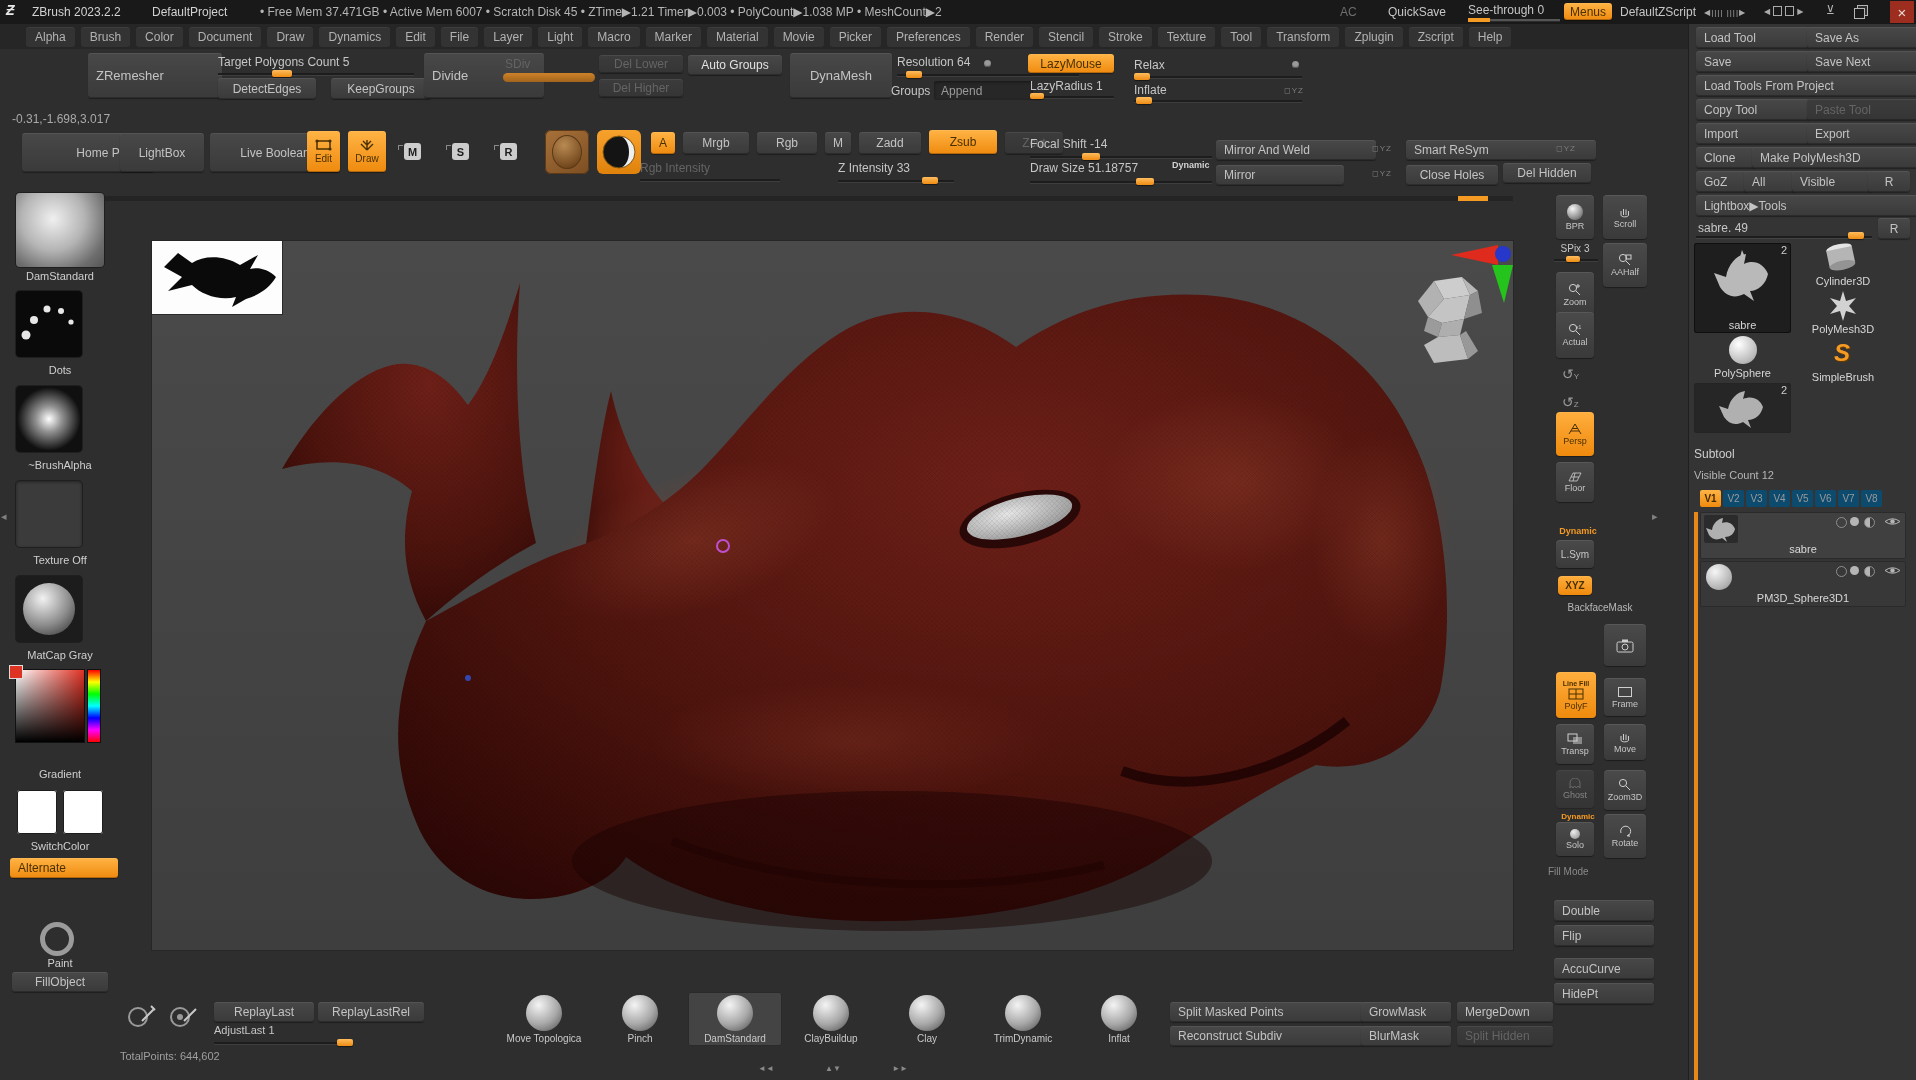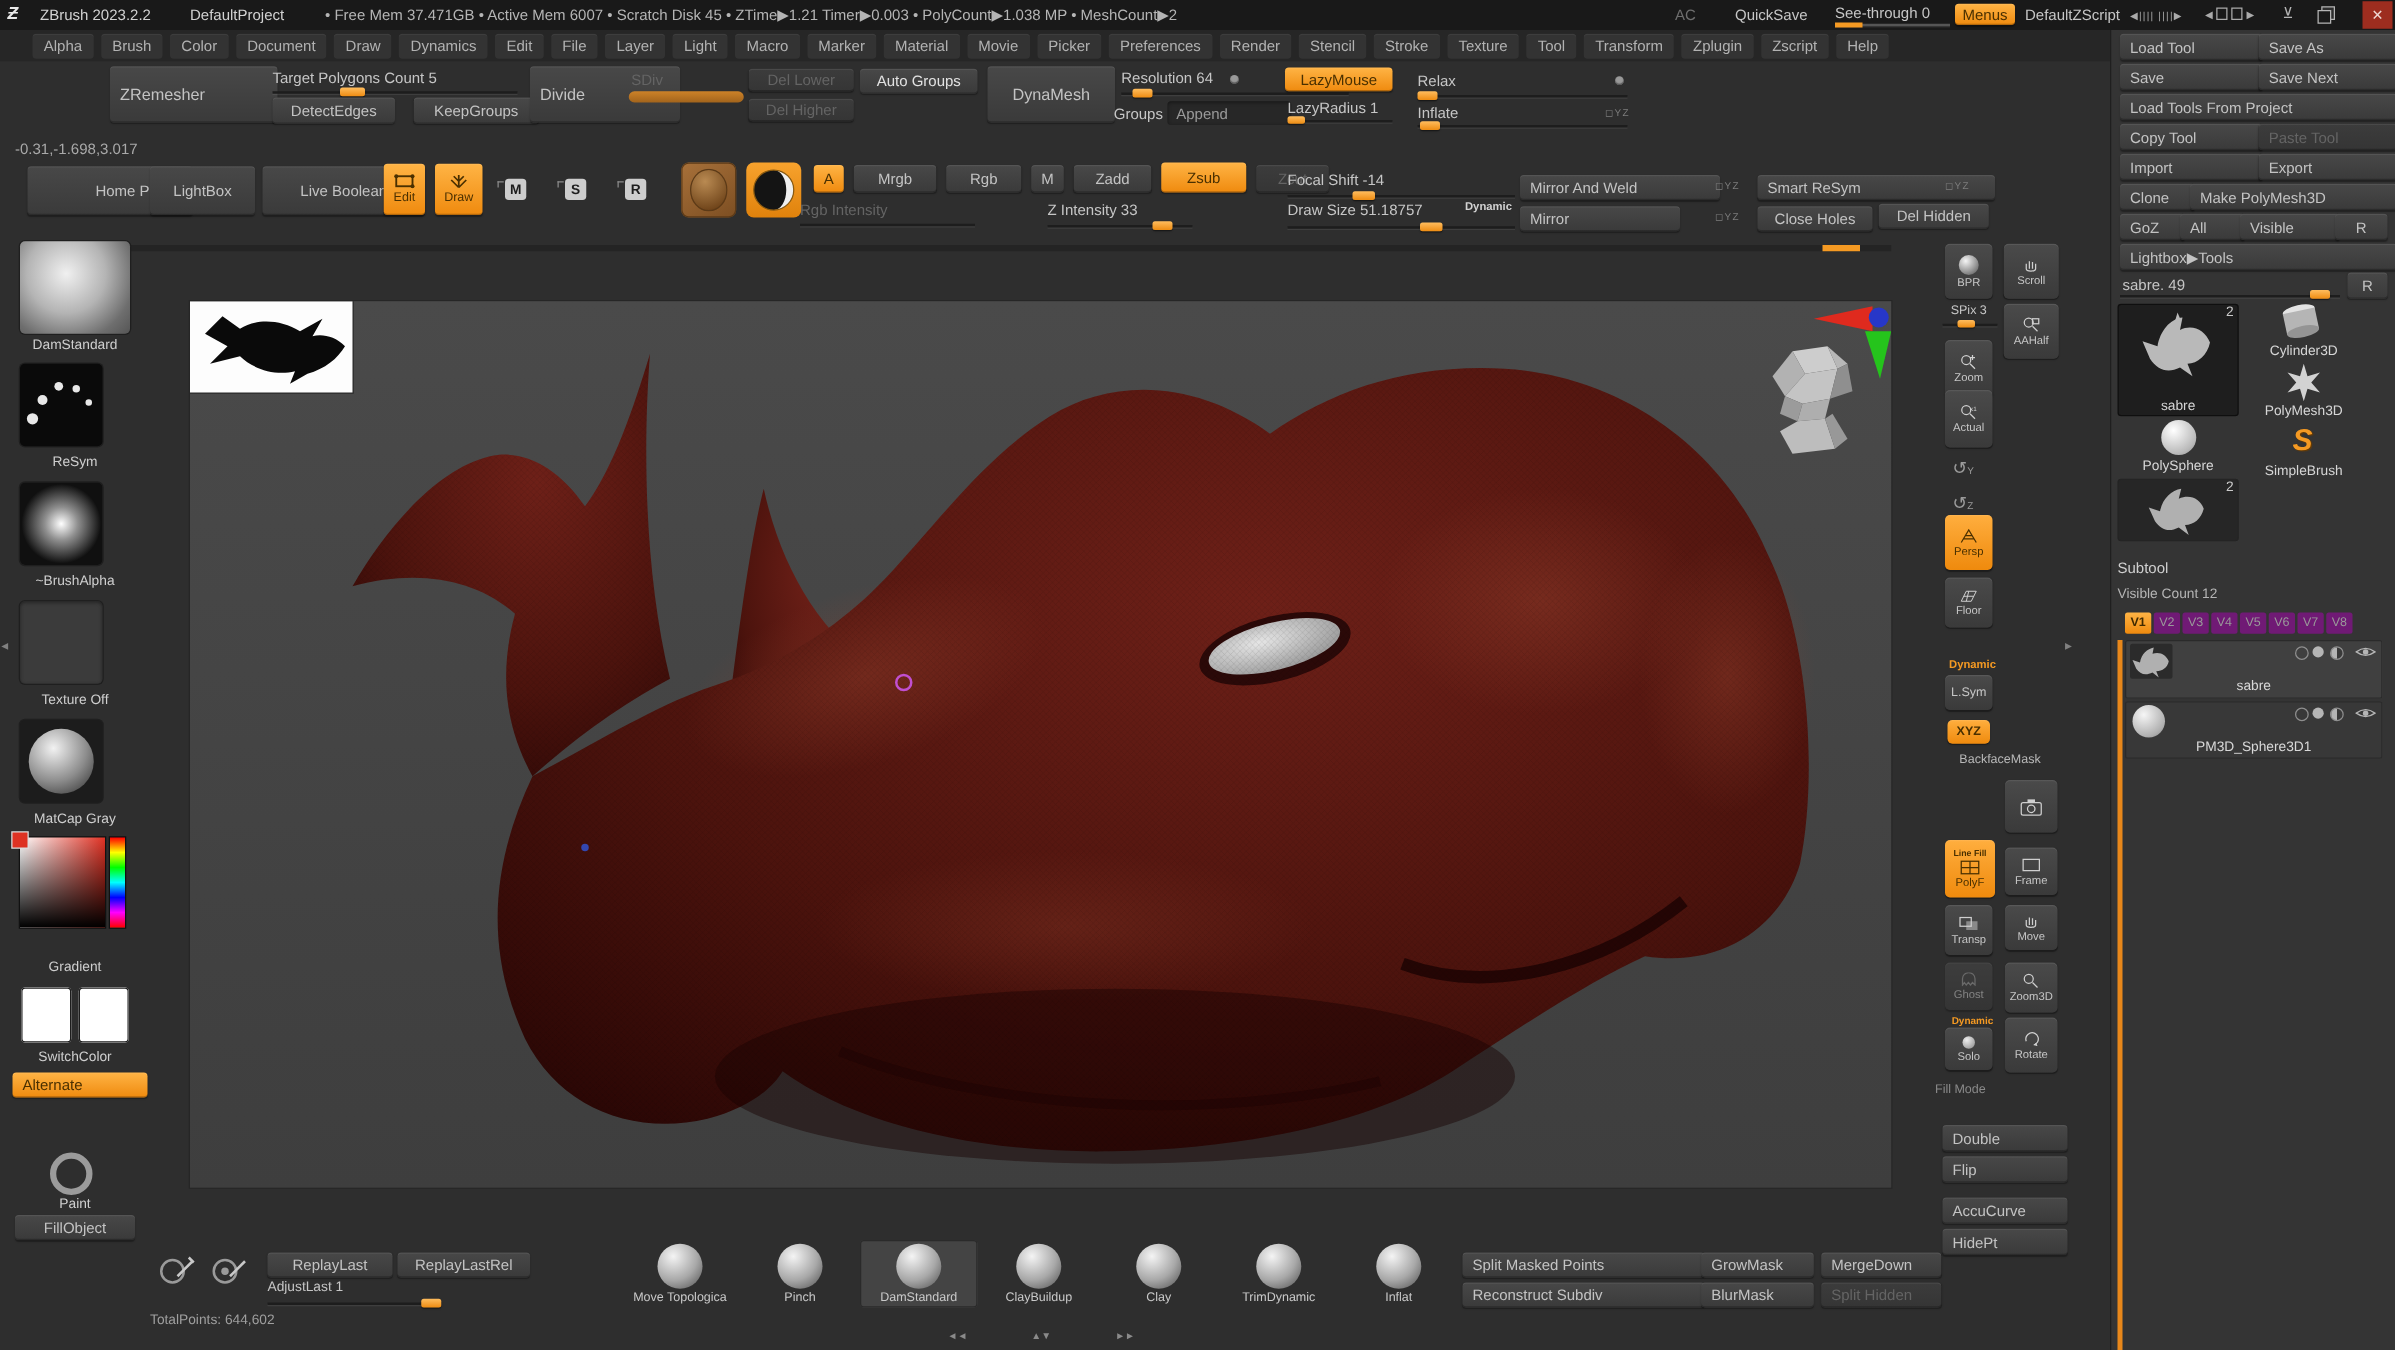--- a/index.html
+++ b/index.html
@@ -31,21 +31,21 @@
   .tile{position:absolute;width:17px;height:17px;background:#cdcdcd;color:#1d1d1d;border-radius:3px;
         font-size:11px;font-weight:bold;display:flex;align-items:center;justify-content:center;}
   .tile::before{content:"";position:absolute;left:-6px;top:2px;width:4px;height:4px;
         border-left:1px solid #8a8a8a;border-top:1px solid #8a8a8a;}
   .thumb-label{position:absolute;width:120px;left:0;text-align:center;font-size:11px;color:#cfcfcf;white-space:nowrap;}
   .mini{font-size:8px;color:#7d7d7d;letter-spacing:1px;position:absolute;}
   .cell{position:absolute;background:#2c2c2c;border-radius:3px;box-shadow:inset 0 0 0 1px #242424;
         display:flex;flex-direction:column;align-items:center;justify-content:flex-end;overflow:hidden;}
   .cell .nm{font-size:11px;color:#d6d6d6;padding-bottom:2px;white-space:nowrap;}
   .badge{position:absolute;top:1px;right:4px;font-size:11px;color:#cccccc;}
-  .vtab{position:absolute;height:17px;width:21px;border-radius:2px;background:#701a75;color:#9a9a9a;
+  .vtab{position:absolute;height:17px;width:21px;border-radius:2px;background:#0c4a6e;color:#9a9a9a;
         font-size:10px;display:flex;align-items:center;justify-content:center;}
   .vtab.on{background:linear-gradient(#ffb445,#ef8a0e);color:#402a00;font-weight:bold;}
   .strow{position:absolute;left:1700px;width:206px;border-radius:2px;box-shadow:inset 0 0 0 1px #2a2a2a;}
   .stname{position:absolute;width:206px;text-align:center;font-size:11px;color:#d8d8d8;}
   .eyeic{position:absolute;}
   .cirico{position:absolute;width:9px;height:9px;border-radius:50%;}
   .winsq{position:absolute;width:9px;height:9px;border:1px solid #b5b5b5;
          box-shadow:3px -3px 0 -1px #2e2e2e,3px -3px 0 0 #b5b5b5;}
   .bcell{position:absolute;width:94px;height:54px;}
   .bcell .sph{position:absolute;left:50%;margin-left:-18px;top:3px;width:36px;height:36px;border-radius:50%;
@@ -213,21 +213,21 @@
 <div class="thumb-label" style="top:270px;">DamStandard</div>
 <div class="abs" style="left:16px;top:291px;width:66px;height:66px;border-radius:4px;background:#0a0a0a;box-shadow:0 0 0 1px #1f1f1f;">
   <svg width="66" height="66">
       <circle cx="10" cy="44" r="4.5" fill="#e8e8e8"></circle>
       <circle cx="18" cy="29" r="4" fill="#e8e8e8"></circle>
       <circle cx="31" cy="18" r="3.5" fill="#e8e8e8"></circle>
       <circle cx="45" cy="20" r="3" fill="#e8e8e8"></circle>
       <circle cx="55" cy="31" r="2.6" fill="#e8e8e8"></circle>
     </svg>
 </div>
-<div class="thumb-label" style="top:364px;">ReSym</div>
+<div class="thumb-label" style="top:364px;">Dots</div>
 <div class="abs" style="left:16px;top:386px;width:66px;height:66px;border-radius:4px;background:radial-gradient(circle,#ffffff 0%,#909090 28%,#101010 68%);box-shadow:0 0 0 1px #1f1f1f;"></div>
 <div class="thumb-label" style="top:459px;">~BrushAlpha</div>
 <div class="abs" style="left:16px;top:481px;width:66px;height:66px;border-radius:4px;background:#3b3b3b;box-shadow:inset 0 1px 3px #222,0 0 0 1px #1f1f1f;"></div>
 <div class="thumb-label" style="top:554px;">Texture Off</div>
 <div class="abs" style="left:16px;top:576px;width:66px;height:66px;border-radius:4px;background:#1c1c1c;box-shadow:0 0 0 1px #1f1f1f;">
   <span style="position:absolute;left:7px;top:7px;width:52px;height:52px;border-radius:50%;background:radial-gradient(circle at 38% 30%,#f2f2f2,#8c8c8c 55%,#333 95%);"></span>
 </div>
 <div class="thumb-label" style="top:649px;">MatCap Gray</div>
 <div class="abs" style="left:16px;top:670px;width:68px;height:72px;background:linear-gradient(to bottom,rgba(0,0,0,0),#000),linear-gradient(to right,#fff,#e03224);box-shadow:0 0 0 1px #111;"></div>
 <div class="abs" style="left:88px;top:670px;width:12px;height:72px;background:linear-gradient(#f00,#ff0,#0f0,#0ff,#00f,#f0f,#f00);box-shadow:0 0 0 1px #111;"></div>

